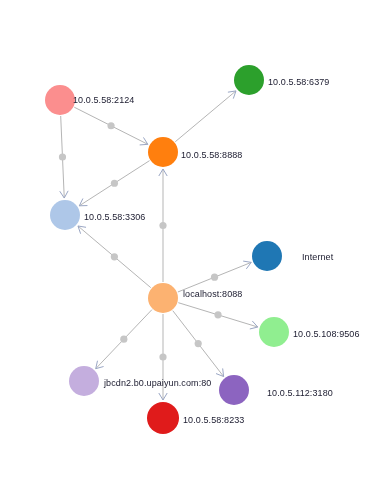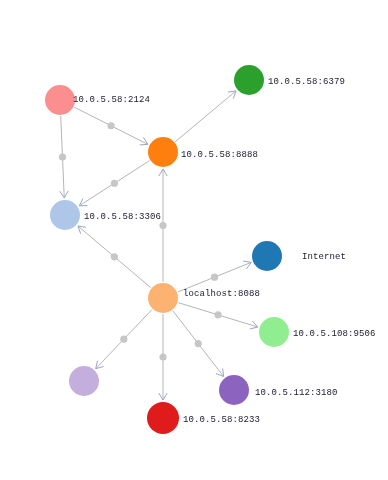--- a/index.html
+++ b/index.html
@@ -33,21 +33,21 @@
     width: 388px;
     height: 480px;
   }
   .node {
     position: absolute;
     border-radius: 50%;
     transform: translate(-50%, -50%);
   }
   .node-label {
     position: absolute;
-    font-family: Liberation Mono, monospace;
+    font-family: Liberation Sans, sans-serif;
     font-size: 9px;
     color: #1a1a2e;
     white-space: nowrap;
     transform: translateY(-50%);
     letter-spacing: 0.1px;
   }
 </style>
 </head>
 <body>
 
@@ -95,18 +95,19 @@
       <div class="node-label" style="left: 181px; top: 155px; color: rgb(26, 26, 46);">10.0.5.58:8888</div>
       <div class="node" style="left: 65px; top: 215px; width: 30px; height: 30px; background: rgb(174, 199, 232);"></div>
       <div class="node-label" style="left: 84px; top: 217px; color: rgb(26, 26, 46);">10.0.5.58:3306</div>
       <div class="node" style="left: 267px; top: 256px; width: 30px; height: 30px; background: rgb(31, 119, 180);"></div>
       <div class="node-label" style="left: 302px; top: 257px; color: rgb(26, 26, 46);">Internet</div>
       <div class="node" style="left: 163px; top: 298px; width: 30px; height: 30px; background: rgb(252, 178, 113);"></div>
       <div class="node-label" style="left: 183px; top: 294px; color: rgb(26, 26, 46);">localhost:8088</div>
       <div class="node" style="left: 274px; top: 332px; width: 30px; height: 30px; background: rgb(144, 238, 144);"></div>
       <div class="node-label" style="left: 293px; top: 334px; color: rgb(26, 26, 46); text-align: center;">10.0.5.108:9506</div>
       <div class="node" style="left: 84px; top: 381px; width: 30px; height: 30px; background: rgb(196, 174, 222);"></div>
+      <div class="node-label" style="left: 104px; top: 383px; color: rgb(26, 26, 46);">jbcdn2.b0.upaiyun.com:80</div>
       <div class="node" style="left: 234px; top: 390px; width: 30px; height: 30px; background: rgb(140, 100, 192);"></div>
-      <div class="node-label" style="left: 255px; top: 393px; color: rgb(26, 26, 46);">10.0.5.112:3180</div>
+      <div class="node-label" style="left: 267px; top: 393px; color: rgb(26, 26, 46);">10.0.5.112:3180</div>
       <div class="node" style="left: 163px; top: 418px; width: 32px; height: 32px; background: rgb(224, 27, 27);"></div>
       <div class="node-label" style="left: 183px; top: 420px; color: rgb(26, 26, 46);">10.0.5.58:8233</div>
     </div>
 </div>
 
 </body></html>

